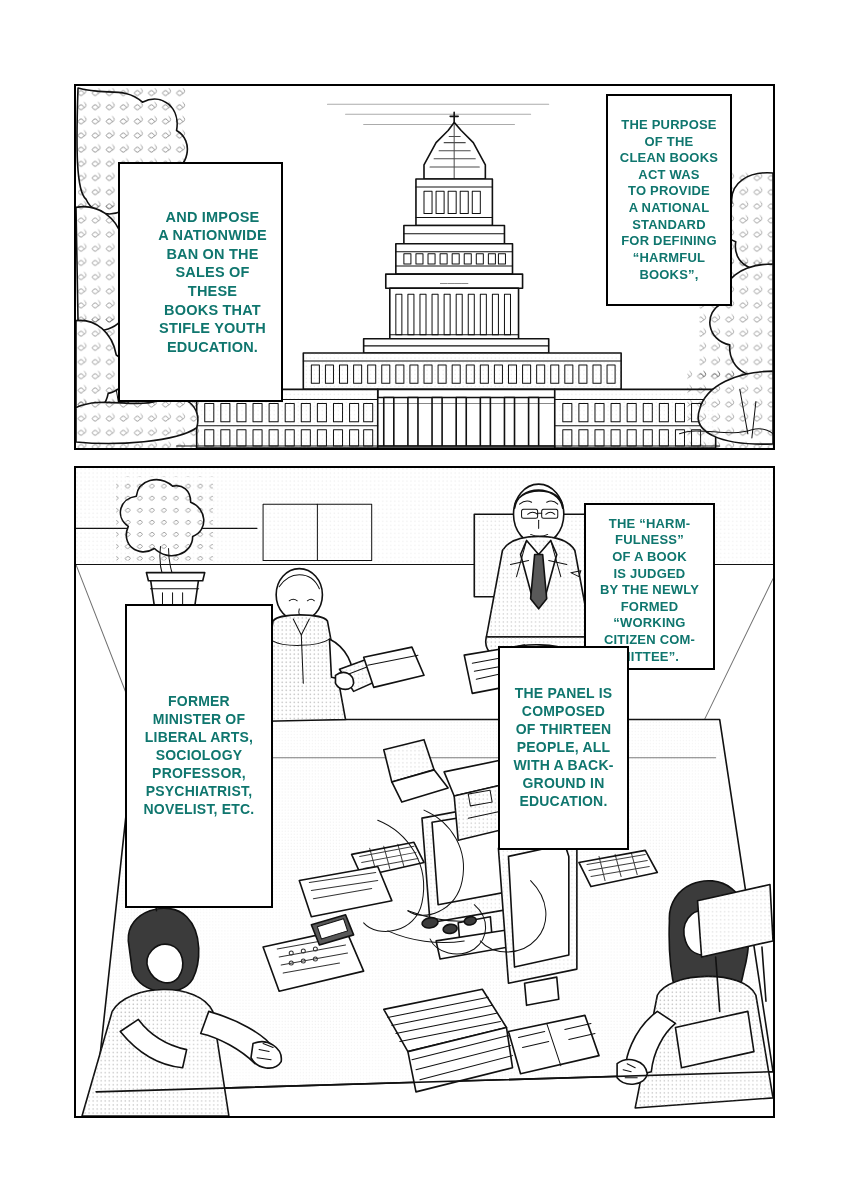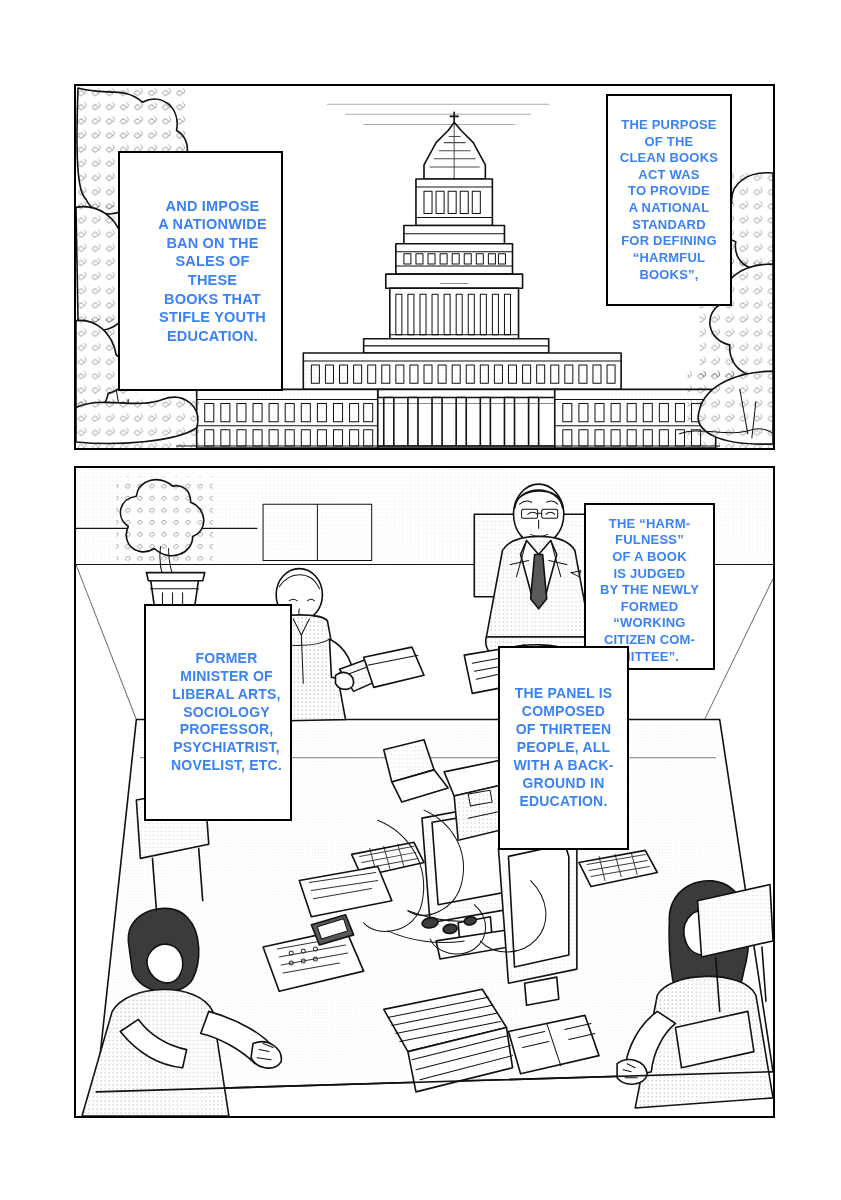--- a/index.html
+++ b/index.html
@@ -62,38 +62,38 @@
     align-items: center;
     justify-content: center;
     text-align: center;
     padding: 8px 8px;
     z-index: 20;
   }
   .caption p {
     margin: 0;
     font-family: "Liberation Sans", sans-serif;
     font-weight: 700;
-    color: #3b82f6;
+    color: #0f766e;
     letter-spacing: 0.2px;
     line-height: 1.28;
     white-space: pre-line;
   }
 
   
   #cap-purpose {
     left: 530px;
     top: 8px;
     width: 126px;
     height: 212px;
   }
   #cap-purpose p { font-size: 13px; }
 
   #cap-ban {
     left: 42px;
-    top: 65px;
+    top: 76px;
     width: 165px;
     height: 240px;
     padding-left: 32px;
   }
   #cap-ban p { font-size: 14.5px; }
 
   
   #cap-harmful {
     left: 508px;
     top: 35px;
@@ -104,25 +104,24 @@
 
   #cap-panel13 {
     left: 422px;
     top: 178px;
     width: 131px;
     height: 204px;
   }
   #cap-panel13 p { font-size: 14px; }
 
   #cap-former {
-    left: 68px;
+    left: 49px;
     top: 136px;
     width: 148px;
-    height: 217px;
-    justify-content: flex-end;
+    height: 304px;
   }
   #cap-former p { font-size: 14px; }
 
   
   .ink { stroke: #111111; fill: none; stroke-linecap: round; stroke-linejoin: round; }
   .thin { stroke-width: 1; }
   .med { stroke-width: 1.6; }
   .dark-fill { fill: #595959; }
   .darker-fill { fill: #3b3b3b; }
   .white-fill { fill: #ffffff; }

